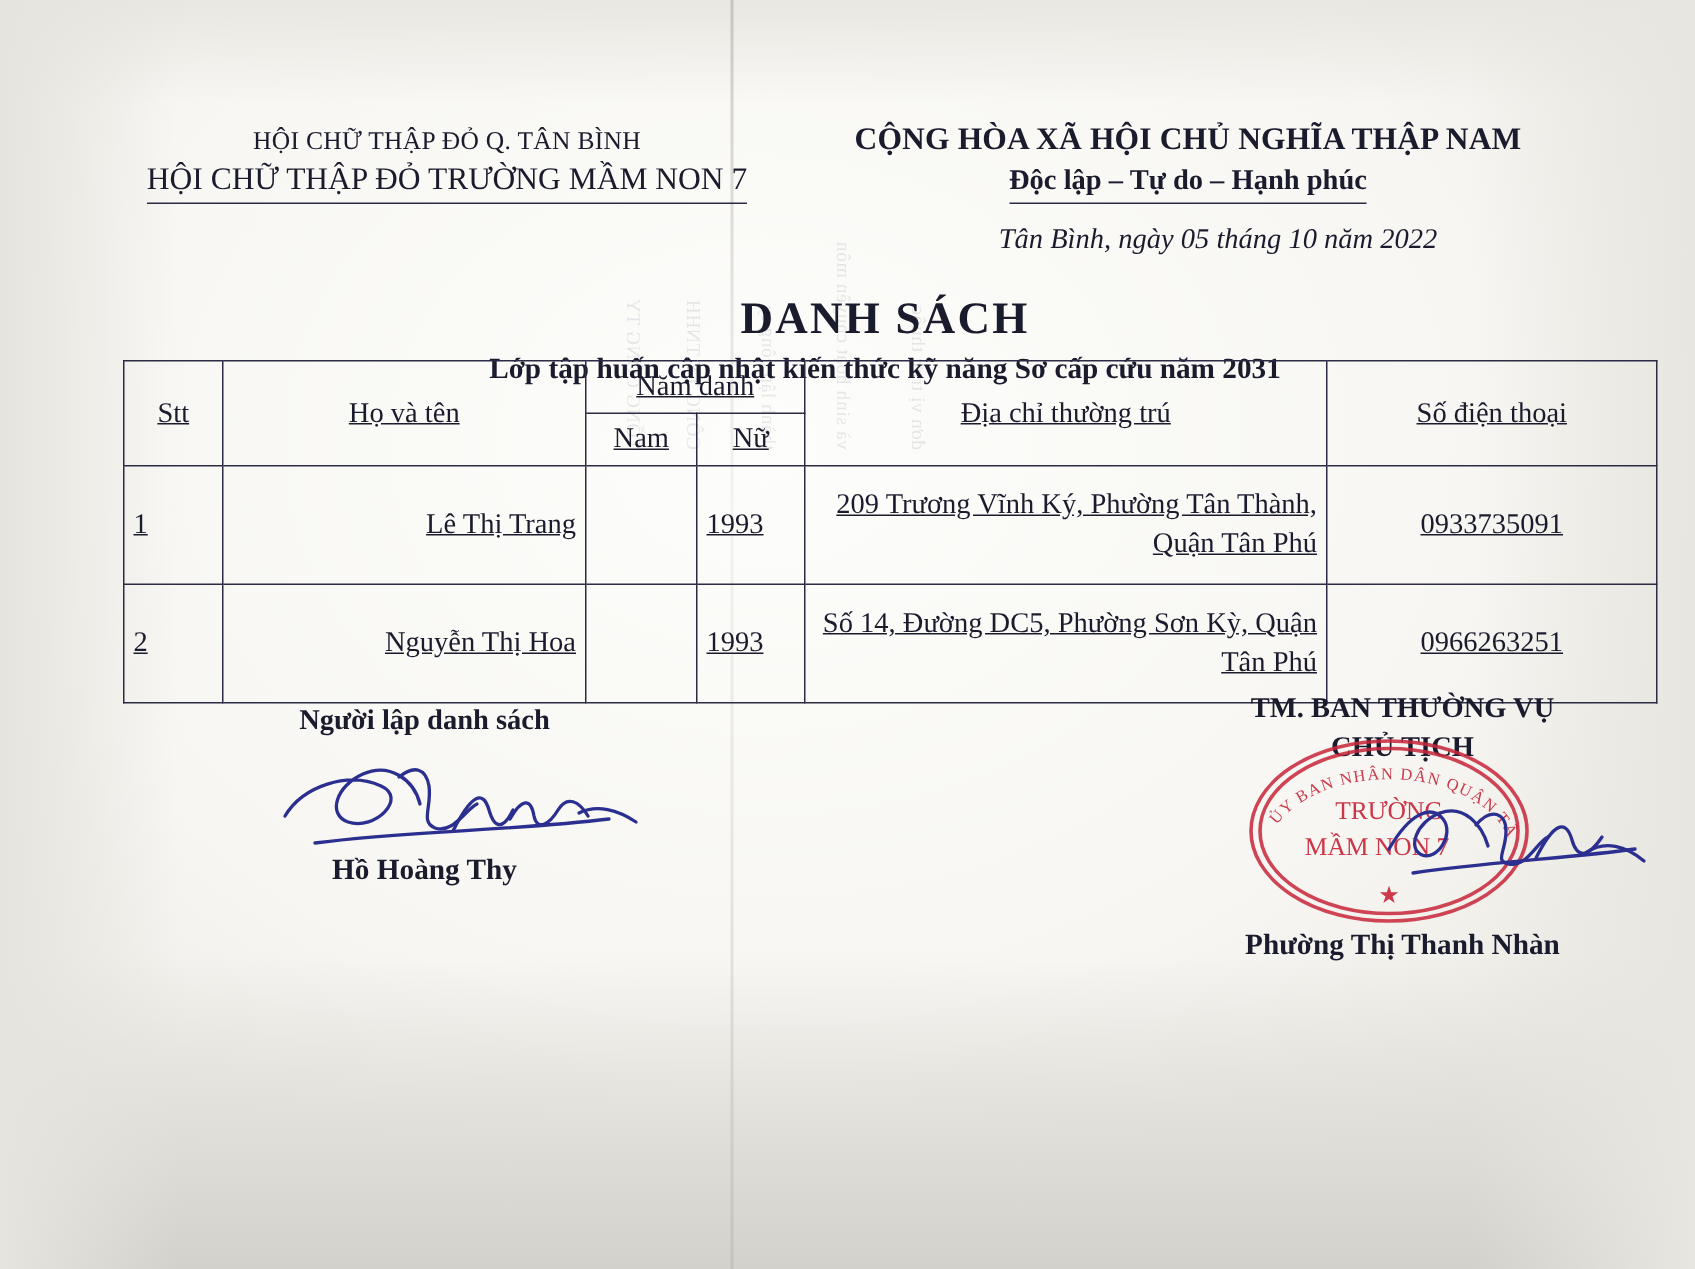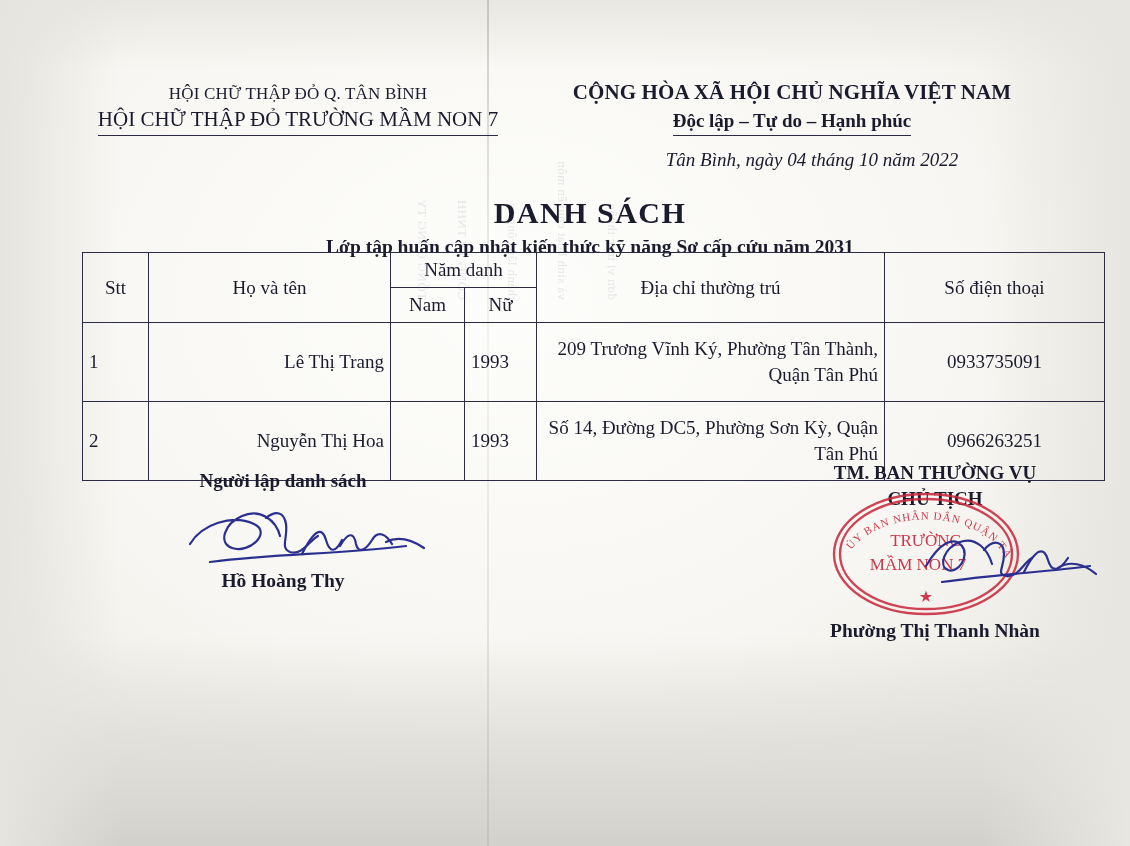--- a/index.html
+++ b/index.html
@@ -124,24 +124,25 @@
     font-size: 19.5px;
     font-weight: bold;
     margin-top: 6px;
     padding-left: 50px;
   }
 
   
   table.doc {
     position: absolute;
     left: 82px;
-    top: 252px;
+    top: 240px;
     width: 1022px;
     border-collapse: collapse;
     table-layout: fixed;
+    text-decoration: underline;
   }
   table.doc th, table.doc td {
     border: 1.4px solid #2b2b45;
     padding: 3px 6px;
     font-size: 19px;
     vertical-align: middle;
   }
   table.doc th {
     text-align: center;
     font-weight: normal;
@@ -235,23 +236,23 @@
   <div class="bleed" style="left:520px; top:300px; transform: scaleX(-1) rotate(-90deg); transform-origin: left top;">thành lập công ty</div>
   <div class="bleed" style="left:570px; top:300px; transform: scaleX(-1) rotate(-90deg); transform-origin: left top;">và sinh hoạt chuyên môn</div>
   <div class="bleed" style="left:620px; top:300px; transform: scaleX(-1) rotate(-90deg); transform-origin: left top;">đơn vị trực thuộc</div>
 
   <div class="header">
     <div class="hdr-left">
       <div class="l1">HỘI CHỮ THẬP ĐỎ Q. TÂN BÌNH</div>
       <div class="l2">HỘI CHỮ THẬP ĐỎ TRƯỜNG MẦM NON 7</div>
     </div>
     <div class="hdr-right">
-      <div class="r1">CỘNG HÒA XÃ HỘI CHỦ NGHĨA VIỆT NAM</div>
+      <div class="r1">CỘNG HÒA XÃ HỘI CHỦ NGHĨA THẬP NAM</div>
       <div class="r2">Độc lập – Tự do – Hạnh phúc</div>
-      <div class="r3">Tân Bình, ngày 04  tháng 10 năm 2022</div>
+      <div class="r3">Tân Bình, ngày 05  tháng 10 năm 2022</div>
     </div>
   </div>
 
   <div class="title-block">
     <div class="title-main">DANH SÁCH</div>
     <div class="title-sub">Lớp tập huấn cập nhật kiến thức kỹ năng Sơ cấp cứu năm 2031</div>
   </div>
 
   <table class="doc">
     <colgroup>

